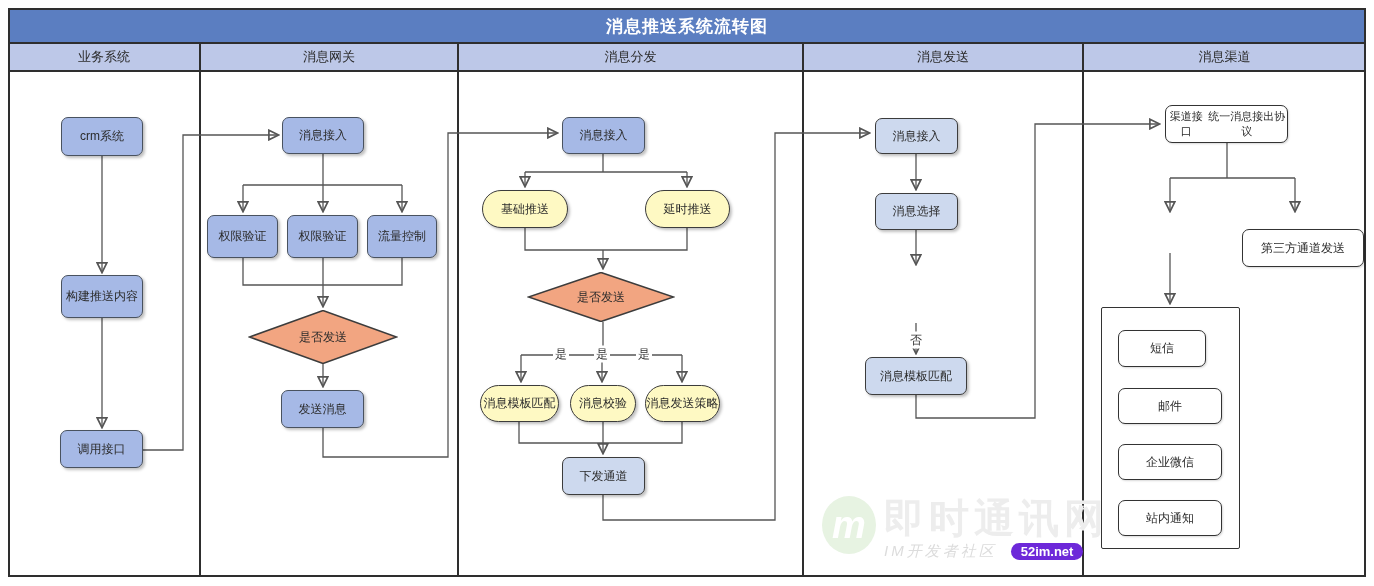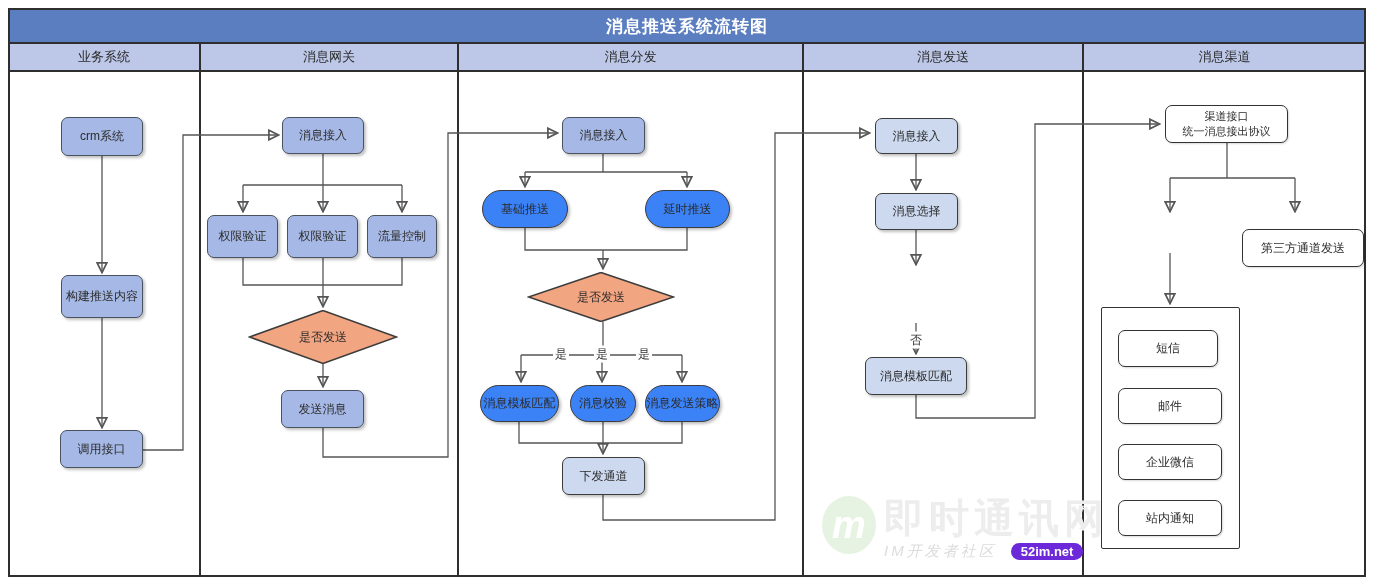--- a/index.html
+++ b/index.html
@@ -21,25 +21,25 @@
   .lane-header { position:absolute; top:42px; height:30px; display:flex;
                  align-items:center; justify-content:center;
                  font-size:13px; color:#2b2b2b; }
 
   .lane-sep { position:absolute; top:42px; height:535px; width:2px; background:#2e2e2e; }
 
   .node { position:absolute; display:flex; align-items:center; justify-content:center;
           font-size:12px; color:#2b2b2b; text-align:center; border-radius:7px;
           border:1.5px solid #49525f; box-shadow:2px 2px 3px rgba(0,0,0,.25); z-index:3; }
   .node.blue      { background:#a6b9e6; }
-  .node.tan       { background:#3b82f6; border-color:#3c3c3c;border-radius:19px; }
+  .node.tan       { background:#fef9c3; border-color:#3c3c3c;border-radius:19px; }
   .node.lightblue { background:#cdd9ee; border-color:#3c3c3c; }
   .node.white     { background:#ffffff; border-color:#333333;
                     box-shadow:1px 1px 2px rgba(0,0,0,.15); }
-  .node.two-line  { flex-direction:column; font-size:11px; line-height:1.35; }
+  .node.two-line  { flex-direction:row; font-size:11px; line-height:1.35; }
 
   .group-box { position:absolute; border:1.5px solid #333; background:#ffffff;
                border-radius:2px; z-index:2; }
 
   .diamond { position:absolute; z-index:3; }
   .diamond svg { position:absolute; left:0; top:0; width:100%; height:100%; }
   .diamond polygon { fill:#f2a581; stroke:#3c3c3c; stroke-width:1.6;
                      vector-effect:non-scaling-stroke; }
   .diamond-label { position:absolute; left:0; top:0; width:100%; height:100%;
                    display:flex; align-items:center; justify-content:center;
@@ -183,18 +183,18 @@
   <div class="node lightblue" style="left:875px;top:193px;width:83px;height:37px">消息选择</div>
   <div class="node lightblue" style="left:865px;top:357px;width:102px;height:38px">消息模板匹配</div>
 
   <div class="node white two-line" style="left:1165px;top:105px;width:123px;height:38px">
     <span>渠道接口</span>
     <span>统一消息接出协议</span>
   </div>
   <div class="node white" style="left:1242px;top:229px;width:122px;height:38px">第三方通道发送</div>
 
   <div class="group-box" style="left:1101px;top:307px;width:139px;height:242px"></div>
-  <div class="node white" style="left:1118px;top:330px;width:100px;height:37px">短信</div>
+  <div class="node white" style="left:1118px;top:330px;width:88px;height:37px">短信</div>
   <div class="node white" style="left:1118px;top:388px;width:104px;height:36px">邮件</div>
   <div class="node white" style="left:1118px;top:444px;width:104px;height:36px">企业微信</div>
   <div class="node white" style="left:1118px;top:500px;width:104px;height:36px">站内通知</div>
 
 </div>
 
 </body></html>

